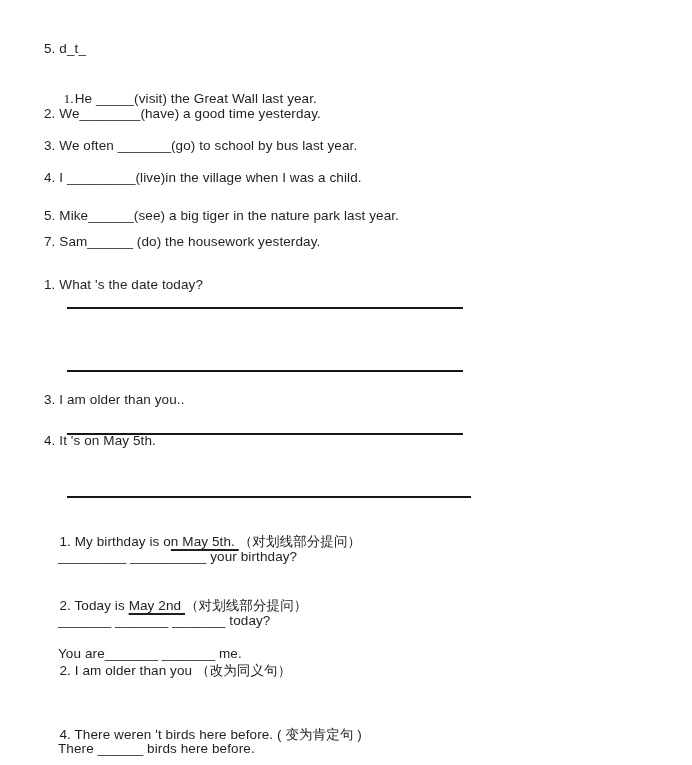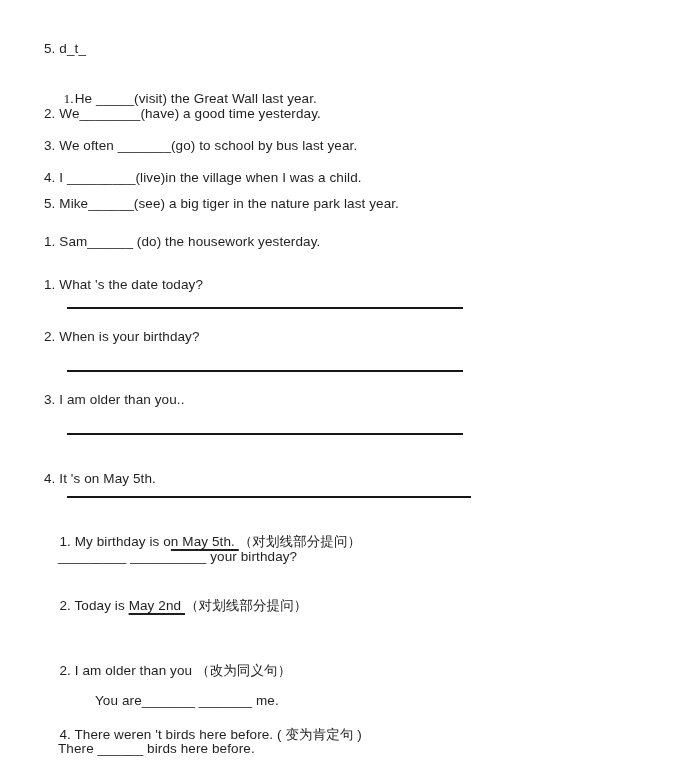--- a/index.html
+++ b/index.html
@@ -36,47 +36,47 @@
 <div class="page">
 
   <div class="row" style="top:40px; left:44px;">5. d_t_</div>
 
   <div class="row" style="top:73px; left:48px;">
     <span class="serif-num">1.</span><span>He _____(visit) the Great Wall last year.</span>
   </div>
   <div class="row" style="top:105px; left:44px;">2. We________(have) a good time yesterday.</div>
   <div class="row" style="top:137px; left:44px;text-align:center;">3. We often _______(go) to school by bus last year.</div>
   <div class="row" style="top:169px; left:44px;">4. I _________(live)in the village when I was a child.</div>
-  <div class="row" style="top:195px; left:44px;">5. Mike______(see) a big tiger in the nature park last year.</div>
-  <div class="row" style="top:233px; left:44px;">1. Sam______ (do) the housework yesterday.</div>
+  <div class="row" style="top:207px; left:44px;">5. Mike______(see) a big tiger in the nature park last year.</div>
+  <div class="row" style="top:233px; left:44px;">7. Sam______ (do) the housework yesterday.</div>
 
   <div class="row" style="top:276px; left:44px;">1. What 's the date today?</div>
   <div class="answer-line" style="top:307px; left:67px; width:396px;"></div>
 
-  <div class="row" style="top:328px; left:44px;">2. When is your birthday?</div>
   <div class="answer-line" style="top:370px; left:67px; width:396px;"></div>
 
   <div class="row" style="top:391px; left:44px;">3. I am older than you..</div>
   <div class="answer-line" style="top:433px; left:67px; width:396px;"></div>
 
-  <div class="row" style="top:470px; left:44px;">4. It 's on May 5th.</div>
+  <div class="row" style="top:432px; left:44px;">4. It 's on May 5th.</div>
   <div class="answer-line" style="top:496px; left:67px; width:404px;"></div>
 
   <div class="row" style="top:516px; left:44px;">
     <span>1. My birthday is o</span><span class="u">n May 5th. </span><span>（对划线部分提问）</span>
   </div>
   <div class="row" style="top:548px; left:58px;">_________ __________ your birthday?</div>
 
   <div class="row" style="top:580px; left:44px;">
     <span>2. Today is </span><span class="u">May 2nd </span><span>（对划线部分提问）</span>
   </div>
+  <div class="row" style="top:612px; left:58px;">_______ _______ _______ today?</div>
 
   <div class="row" style="top:645px; left:44px;">
     <span>2. I am older than you </span><span>（改为同义句）</span>
   </div>
-  <div class="row" style="top:692px; left:58px;margin-left:37px;">You are_______ _______ me.</div>
+  <div class="row" style="top:645px; left:58px;">You are_______ _______ me.</div>
 
   <div class="row" style="top:709px; left:44px;">
     <span>4. There weren 't birds here before. </span><span>( 变为肯定句 )</span>
   </div>
   <div class="row" style="top:740px; left:58px;">There ______ birds here before.</div>
 
 </div>
 
 </body></html>

